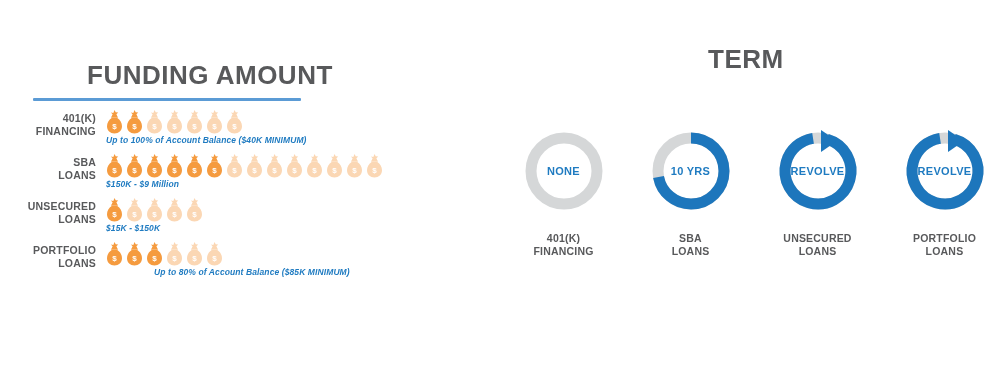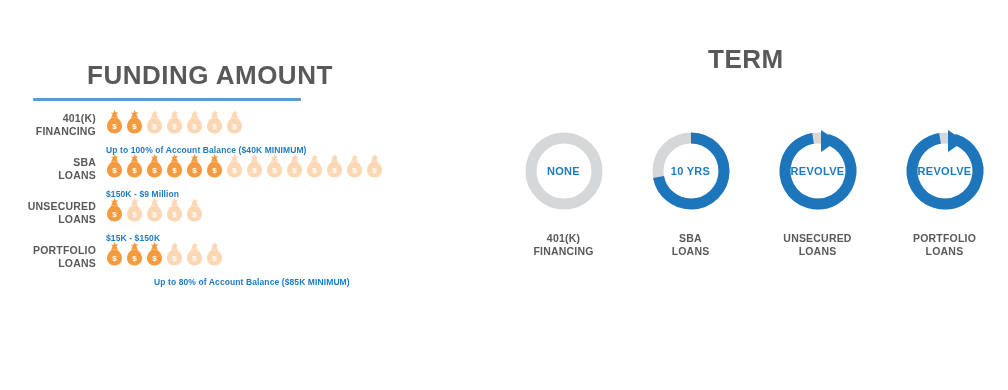--- a/index.html
+++ b/index.html
@@ -32,24 +32,25 @@
     position:absolute; left:0; top:0; width:96px;
     text-align:right;
     font-size:10.5px; font-weight:700; line-height:12.5px;
     color:#58595b; letter-spacing:0.2px;
     text-transform:uppercase;
   }
   .row-body { position:absolute; left:106px; top:-4px; right:0; }
   .bags { display:flex; align-items:flex-end; gap:3px; height:26px; }
   .bag { width:17px; height:24px; flex:0 0 17px; position:relative; display:block; }
   .row-caption {
-    margin-top:11px;
+    margin-top:1px;
     font-size:8.5px; font-weight:700;
     color:#1f7bc1; letter-spacing:0.1px;
     white-space:nowrap;
+    font-style:italic;
   }
 
   
   .term-panel { position:absolute; left:500px; top:0; width:508px; height:390px; }
   .term-title { position:absolute; left:208px; top:44px; }
 
   .donuts { position:absolute; left:0; top:128px; width:508px; display:flex; }
   .donut-cell { width:127px; display:flex; flex-direction:column; align-items:center; }
   .donut { position:relative; width:86px; height:86px; }
   .donut svg { display:block; width:86px; height:86px; }

